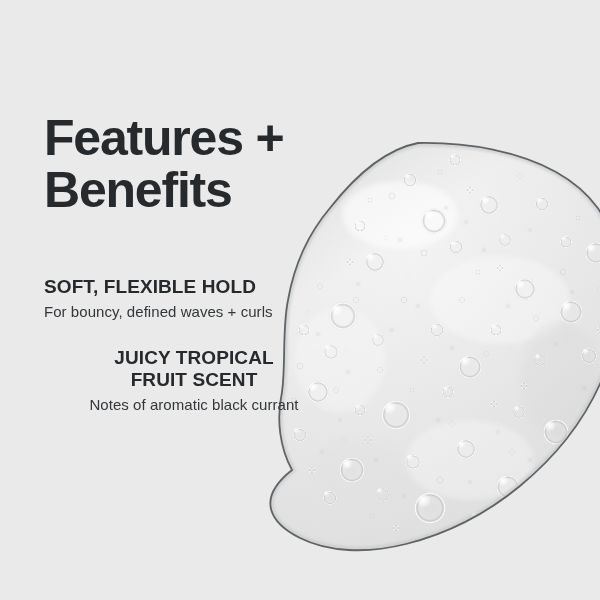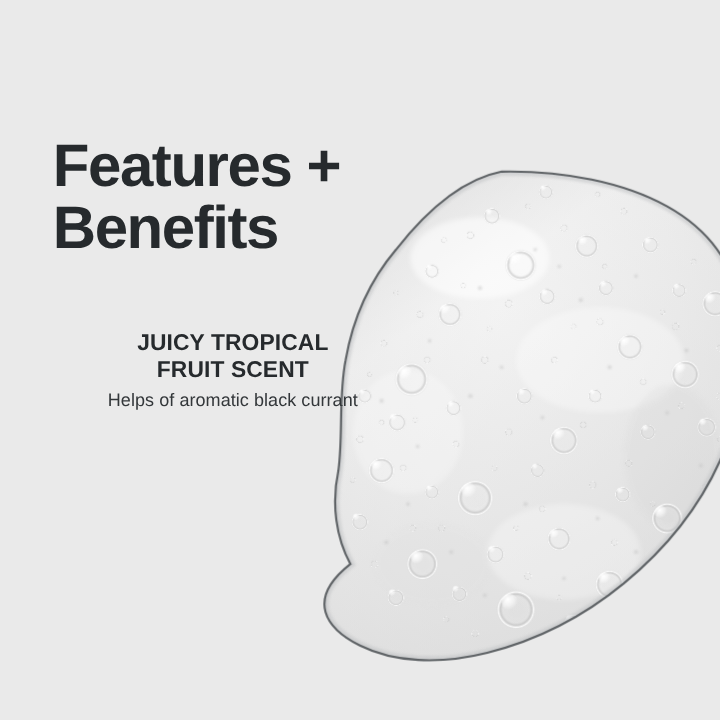--- a/index.html
+++ b/index.html
@@ -367,22 +367,26 @@
   </div>
 
   <div id="text-column">
 
     <h1 id="page-title">Features +
 Benefits</h1>
 
     <ul class="feature-list">
 
 
+      <li class="feature-item">
+        <h2 class="feature-title">SOFT, FLEXIBLE HOLD</h2>
+        <p class="feature-desc">For bouncy, defined waves + curls</p>
+      </li>
 
       <li class="feature-item">
         <h2 class="feature-title">JUICY TROPICAL
 FRUIT SCENT</h2>
-        <p class="feature-desc">Helps of aromatic black currant</p>
+        <p class="feature-desc">Notes of aromatic black currant</p>
       </li>
 
     </ul>
   </div>
 </div>
 
 </body></html>

